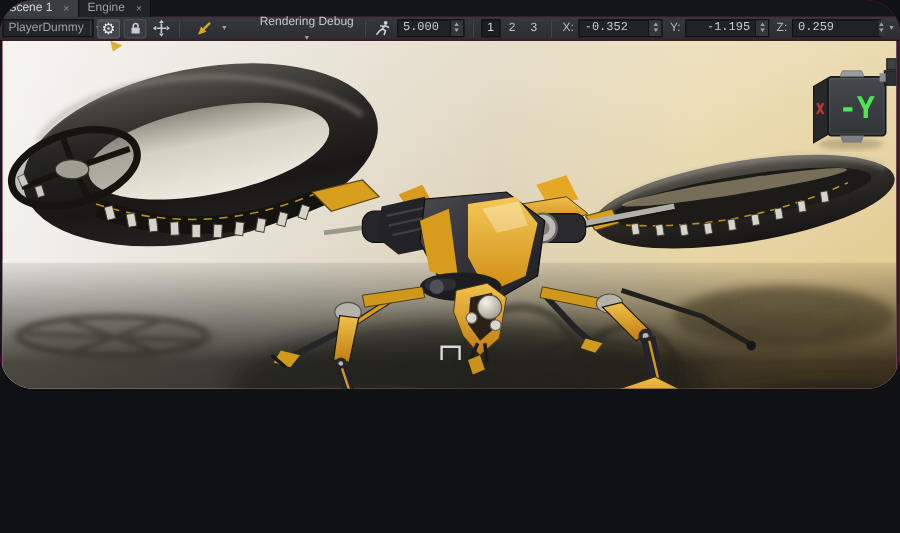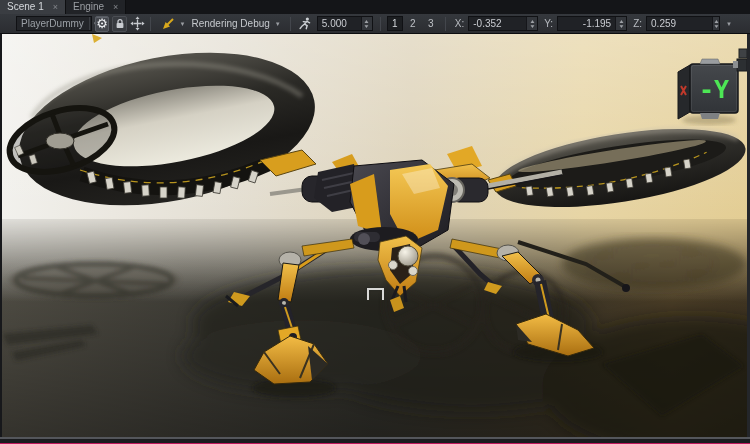--- a/index.html
+++ b/index.html
@@ -1,40 +1,40 @@
 <!DOCTYPE html>
 <html><head>
 <meta charset="utf-8">
 <style>
   html,body{margin:0;padding:0;background:#101114;}
   *{box-sizing:border-box;}
-  .app{width:750px;height:444px;background:#be185d;font-family:"Liberation Sans",sans-serif;
-       -webkit-font-smoothing:antialiased;overflow:hidden;position:relative;}
+  .app{width:750px;height:324px;background:#be185d;font-family:"Liberation Sans",sans-serif;
+       -webkit-font-smoothing:antialiased;overflow:hidden;position:relative;border-radius:28px;}
   
   .tabbar{height:14px;background:#141518;display:flex;align-items:stretch;}
   .tab{display:flex;align-items:center;gap:9px;padding:0 7px;font-size:10px;line-height:10px;
        background:#212327;color:#9b9ea3;border-right:1px solid #0e0f11;cursor:default;}
   .tab.active{background:#3a3d42;color:#d6d9dd;}
   .tab .close{font-size:9px;color:#84878c;}
   
   .toolbar{height:20px;background:linear-gradient(#35383d,#2b2d31);border-bottom:1px solid #0c0d0f;
-           display:flex;align-items:center;padding:0 16px;font-size:10px;color:#c3c6cb;}
+           display:flex;align-items:center;padding:0 2px;font-size:10px;color:#c3c6cb;}
   .combo{height:15px;background:#232529;border:1px solid #101114;display:flex;align-items:center;
          padding:0 0 0 4px;color:#9ba0a6;white-space:nowrap;}
   .combo .caret{margin-left:5px;font-size:6px;color:#8f9398;border-left:1px solid #3a3d42;
                 padding:0 3px;height:13px;display:flex;align-items:center;}
-  .flatcombo{display:flex;align-items:center;gap:5px;color:#c6c9cd;padding:0 4px;white-space:nowrap;}
+  .flatcombo{display:flex;align-items:center;gap:5px;color:#c6c9cd;padding:0 4px;white-space:nowrap;flex-direction:column;}
   .flatcombo .caret{font-size:6px;color:#9a9da2;}
   .tbtn{width:19px;height:16px;display:flex;align-items:center;justify-content:center;margin-left:3px;border-radius:2px;}
   .tbtn.raised{background:#43464c;border:1px solid #585c63;box-shadow:inset 0 1px 0 #61656c;}
   .tbtn.raised2{background:#383b40;border:1px solid #4b4e54;}
   .gear-glyph{font-size:13px;color:#eceef1;line-height:13px;}
   .sep{width:1px;height:14px;background:#1b1d20;border-right:1px solid #43464c;margin:0 5px;}
   .spin{height:15px;background:#202226;border:1px solid #101114;display:flex;align-items:center;margin:0 2px;}
-  .spin .val{padding:0 4px;color:#c9ccd1;flex:1;white-space:nowrap;}
+  .spin .val{padding:0 4px;color:#c9ccd1;flex:1;white-space:nowrap;font-family:Liberation Mono, monospace;}
   .spin .arrows{display:flex;flex-direction:column;align-items:center;justify-content:center;
                 background:#33363b;border-left:1px solid #15161a;width:11px;height:13px;}
   .spin .arrows span{font-size:5px;line-height:5px;color:#9da0a5;transform:scaleX(1.3);}
   .numbtn{width:16px;height:15px;display:flex;align-items:center;justify-content:center;color:#bdc0c5;margin:0 1px;}
   .numbtn.pressed{background:#1c1e21;border:1px solid #101114;color:#d6d9dd;}
   .lbl{margin:0 2px 0 4px;color:#b8bbc0;}
   .rightgroup{margin-left:auto;display:flex;align-items:center;}
   .ovf{font-size:6px;color:#9a9da2;margin:0 2px 0 4px;}
   
   .viewport{height:403px;border-left:2px solid #17181b;border-right:3px solid #24262a;position:relative;}

